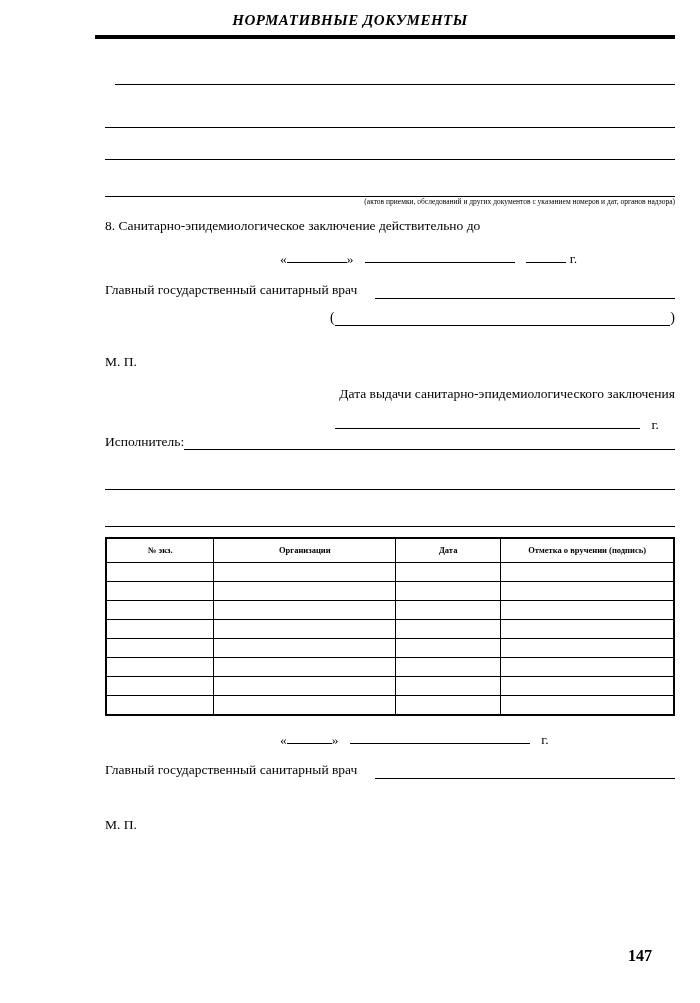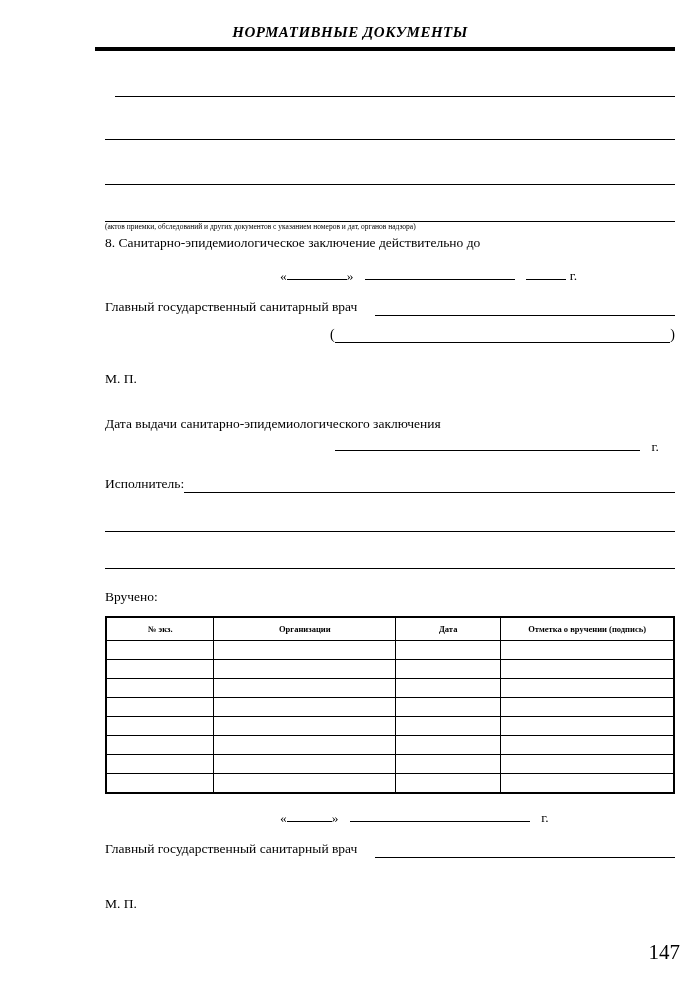--- a/index.html
+++ b/index.html
@@ -6,21 +6,21 @@
   .page {
     position:relative;
     width:700px; height:1003px;
     margin:0 auto;
     background:#ffffff;
     font-family:"Liberation Serif", serif;
     color:#000;
     overflow:hidden;
   }
   .header-title {
-    padding-top:24px;
+    padding-top:12px;
     text-align:center;
     font-size:15px;
     font-weight:bold;
     font-style:italic;
     letter-spacing:0.5px;
   }
   .header-rule {
     height:4px;
     background:#000;
     margin:6px 25px 0 95px;
@@ -49,33 +49,33 @@
   }
   .w40 { width:40px; }
   .w45 { width:45px; }
   .w60 { width:60px; }
   .w90 { width:90px; }
   .w150 { width:150px; }
   .w180 { width:180px; }
   .w305 { width:305px; }
   .caption {
     font-size:7.5px;
-    text-align:left;
+    text-align:right;
     line-height:1.1;
     margin-top:1px;
   }
   .mt30 { margin-top:30px; }
   .mt28 { margin-top:28px; }
   .mt26 { margin-top:26px; }
-  .mt24 { margin-top:28px; }
+  .mt24 { margin-top:15px;text-align:right; }
   .mt22 { margin-top:22px; }
   .mt20 { margin-top:20px; }
-  .mt16 { margin-top:4px; }
+  .mt16 { margin-top:12px; }
   .mt14 { margin-top:14px; }
-  .mt12 { margin-top:20px; }
+  .mt12 { margin-top:0;align-items:center; }
   .mt10 { margin-top:10px; }
   .mt38 { margin-top:38px; }
   .indent175 { padding-left:175px; }
   .indent225 { padding-left:225px; }
   .indent230 { padding-left:230px; }
   .delivery-table {
     width:100%;
     border-collapse:collapse;
     margin-top:10px;
     border:2px solid #000;
@@ -89,24 +89,24 @@
     padding:6px 2px;
     text-align:center;
   }
   .delivery-table td { height:16px; }
   .col-num { width:19%;font-family:Liberation Serif, serif; }
   .col-org { width:32%; }
   .col-date { width:18.5%; }
   .col-mark { width:30.5%; }
   .page-number {
     position:absolute;
-    right:20px;
+    right:48px;
     bottom:38px;
-    font-size:21px;
-    font-weight:normal;
+    font-size:16px;
+    font-weight:bold;
   }
   .gap8 { display:inline-block; width:8px; }
   .paren { font-size:14px; }
 </style>
 </head>
 <body>
 
 <div class="page">
 
   <div class="header-title">НОРМАТИВНЫЕ ДОКУМЕНТЫ</div>
@@ -149,21 +149,20 @@
     </div>
 
     <div class="flex-row mt12">
       <span>Исполнитель:</span>
       <span class="fill"></span>
     </div>
     <div class="line mt22"></div>
     <div class="line mt20"></div>
 
 
-    <div class="mt12">Вручено:</div>
 
     <table class="delivery-table">
       <thead>
         <tr>
           <th class="col-num">№ экз.</th>
           <th class="col-org">Организации</th>
           <th class="col-date">Дата</th>
           <th class="col-mark">Отметка о вручении (подпись)</th>
         </tr>
       </thead>

